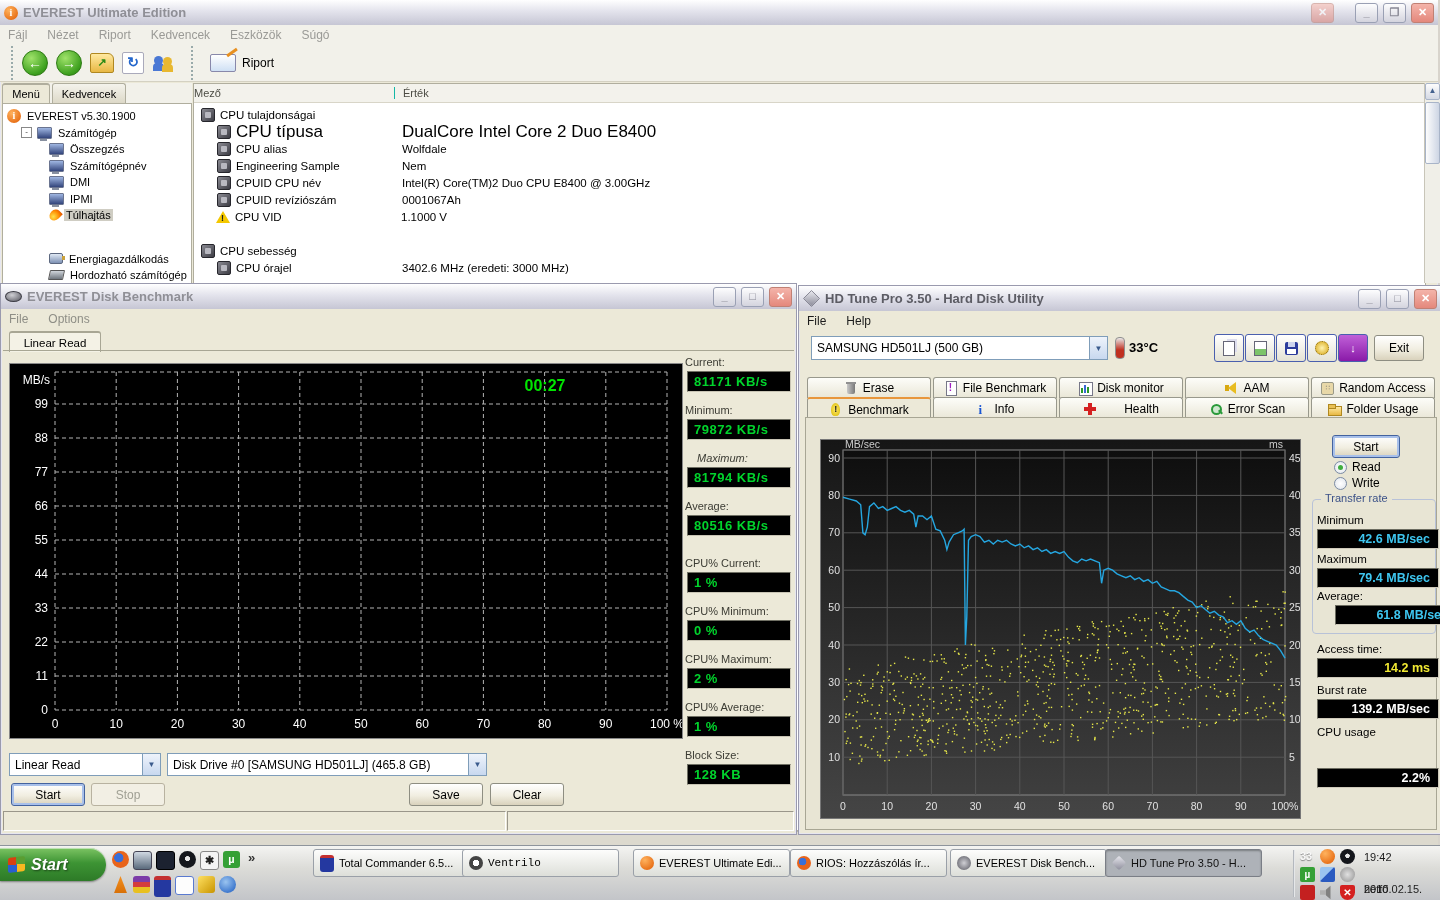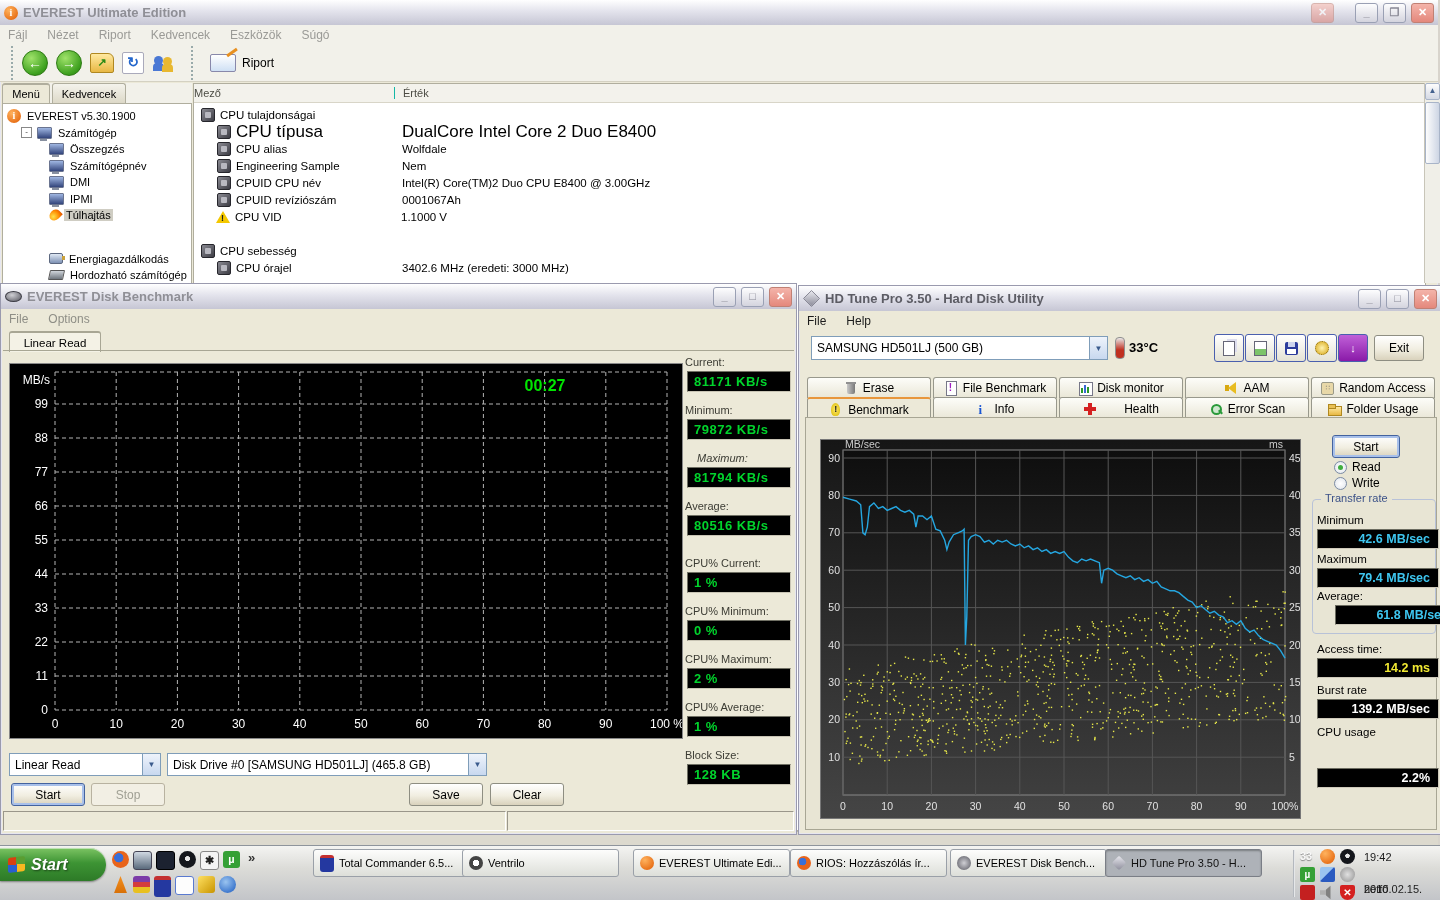--- a/index.html
+++ b/index.html
@@ -1505,21 +1505,21 @@
       <div class="qi" style="background: rgb(253, 253, 253); border: 1px solid rgb(90, 122, 208);"></div>
       <div class="qi" style="background: linear-gradient(135deg, rgb(255, 224, 96), rgb(200, 148, 0));"></div>
       <div class="qi" style="border-radius: 50%; background: radial-gradient(circle at 40% 35%, rgb(154, 196, 240), rgb(26, 90, 192));"></div>
     </div>
   <span class="abs" style="left:248px;top:4px;font-size:13px;font-weight:bold;color:#333">»</span>
   <div id="task-buttons">
       <div class="task-btn" style="left: 313px; width: 143px;">
         <span class="qi" style="width: 14px; height: 14px; background: rgb(36, 56, 160); border-top: 3px solid rgb(196, 48, 48);"></span>
         <span>Total Commander 6.5...</span>
       </div>
-      <div class="task-btn" style="left: 462px; width: 143px;">
+      <div class="task-btn" style="left: 462px; width: 143px; font-family: Liberation Mono, monospace;">
         <span class="qi" style="width: 14px; height: 14px; border-radius: 50%; background: radial-gradient(rgb(255, 255, 255) 30%, rgb(68, 68, 68) 34%);"></span>
         <span>Ventrilo</span>
       </div>
       <div class="task-btn" style="left: 633px; width: 143px;">
         <span class="qi" style="width: 14px; height: 14px; border-radius: 50%; background: radial-gradient(circle at 35% 30%, rgb(255, 178, 94), rgb(224, 90, 0));"></span>
         <span>EVEREST Ultimate Edi...</span>
       </div>
       <div class="task-btn" style="left: 790px; width: 143px;">
         <span class="qi" style="width: 14px; height: 14px; border-radius: 50%; background: radial-gradient(circle at 40% 40%, rgb(58, 111, 216) 30%, rgb(232, 100, 27) 34%);"></span>
         <span>RIOS: Hozzászólás ír...</span>

